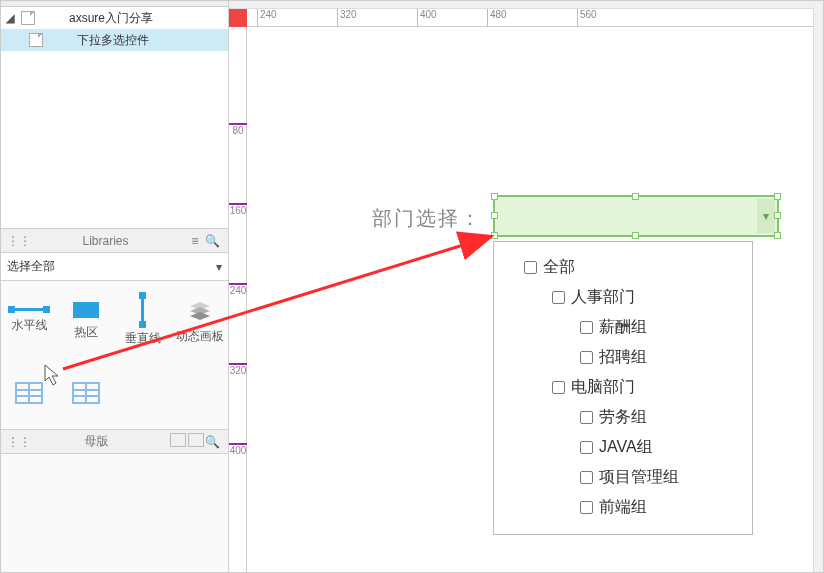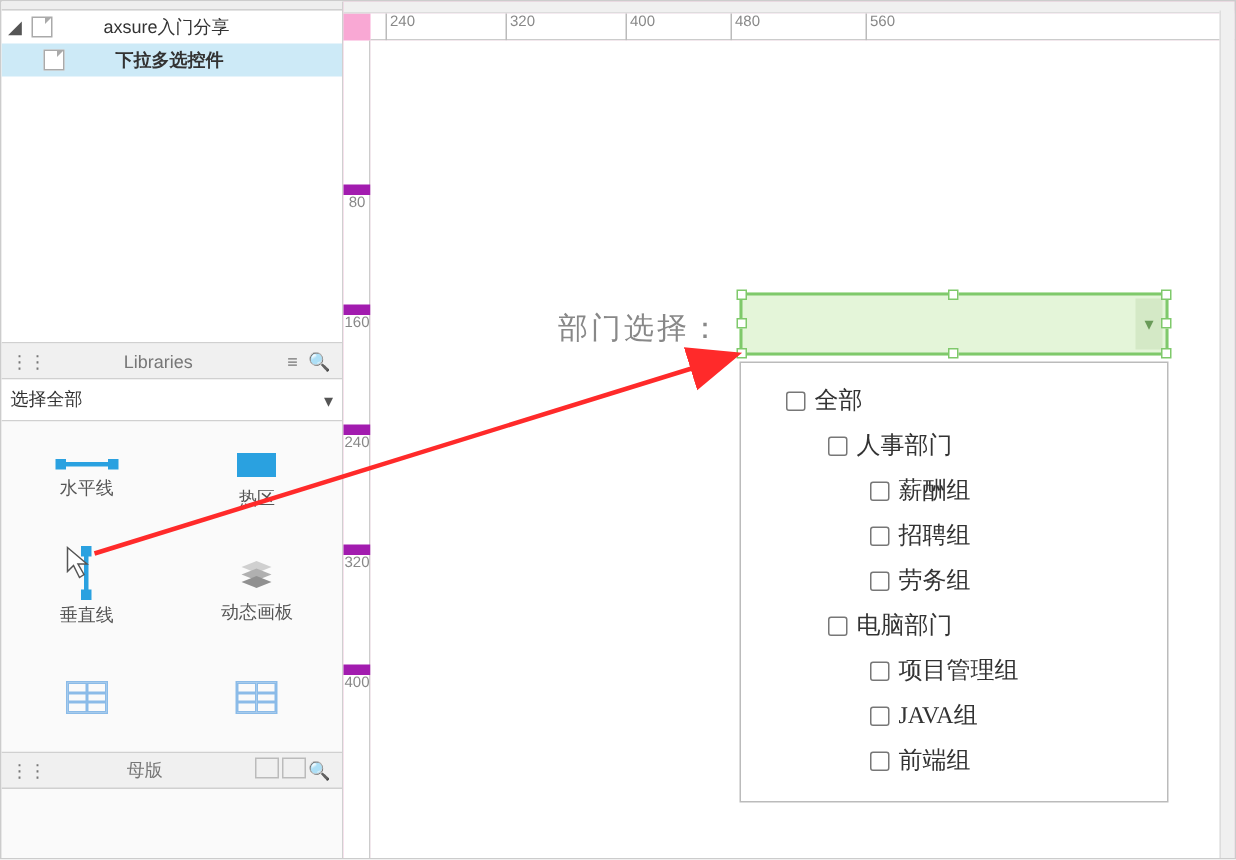--- a/index.html
+++ b/index.html
@@ -8,55 +8,55 @@
   .sidebar { position:absolute; left:0; top:0; width:228px; height:573px; border-right:1px solid #d0d0d0; background:#fafafa; }
   .outline { height:228px; border-bottom:1px solid #d0d0d0; background:#fff; }
   .outline-header { height:6px; background:#eee; border-bottom:1px solid #d0d0d0;}
   .outline-row { display:flex; align-items:center; height:22px; padding-left:4px; gap:6px; }
   .outline-row.root { }
   .tri { width:10px; text-align:center; color:#555;}
   .page-icon { width:14px; height:14px; border:1px solid #aaa; background:#fff; position:relative;}
   .page-icon::after { content:""; position:absolute; right:0; top:0; border-left:4px solid #aaa; border-bottom:4px solid transparent; }
   .outline-row.sel { background:#cdeaf7; }
   .outline-label { font-size:12px;margin-left:28px; }
-  .outline-row.sel .outline-label { font-weight:bold; }
+  .outline-row.sel .outline-label { font-weight:normal; }
   .panel-title { height:24px; display:flex; align-items:center; border-bottom:1px solid #d0d0d0; padding:0 6px; background:#f0f0f0;}
   .panel-title .title { flex:1; text-align:center; color:#777; }
   .panel-title .ico { width:18px; text-align:center; color:#777; }
   .libraries { border-bottom:1px solid #d0d0d0;}
   .select-row { display:flex; align-items:center; height:28px; padding:0 6px; background:#fff; border-bottom:1px solid #d0d0d0;}
   .select-row .sel-text { flex:1; }
   .select-row .caret { color:#555; }
-  .lib-grid { display:grid; grid-template-columns: 1fr 1fr; padding:4px 0 0 0; background:#fafafa;}
+  .lib-grid { display:grid; grid-template-columns: 1fr 1fr 1fr 1fr; padding:4px 0 0 0; background:#fafafa;}
   .lib-item { height:72px; display:flex; flex-direction:column; align-items:center; justify-content:center; gap:6px; position:relative;}
   .lib-label { font-size:12px; color:#555;}
   .hline { height:3px; width:34px; background:#2aa1e0; position:relative;}
   .hline::before,.hline::after{content:"";position:absolute;top:-2.5px;width:7px;height:7px;background:#2aa1e0;}
   .hline::before{left:-4px;} .hline::after{right:-4px;}
   .vline { width:3px; height:28px; background:#2aa1e0; position:relative; }
   .vline::before,.vline::after{content:"";position:absolute;left:-2.5px;width:7px;height:7px;background:#2aa1e0;}
   .vline::before{top:-4px;} .vline::after{bottom:-4px;}
   .hotzone { width:26px; height:16px; background:#2aa1e0; }
   .cursor { position:absolute; left:42px; top:362px; pointer-events:none; }
   .dp-stack { width:28px; height:24px; display:flex; align-items:center; justify-content:center; }
   .tbl-ic{width:28px;height:22px;border:1px solid #8bbbe8;display:grid;grid-template-columns:1fr 1fr;grid-template-rows:1fr 1fr 1fr;}
   .tbl-ic div{border:1px solid #8bbbe8;}
   .masters { }
-  .canvas { position:absolute; left:228px; top:0; right:0; bottom:0; background:#f9a8d4; }
+  .canvas { position:absolute; left:228px; top:0; right:0; bottom:0; background:#ef4444; }
   .tabs { height:8px; border-bottom:1px solid #ddd; background:#f0f0f0; overflow:hidden;}
   .ruler-h { position:absolute; left:18px; top:8px; right:0; height:18px; border-bottom:1px solid #ccc; background:#fff; }
   .ruler-h .tick { position:absolute; top:0; height:18px; border-left:1px solid #bbb; font-size:10px; color:#888; padding-left:2px;}
   .ruler-v { position:absolute; left:0; top:26px; width:18px; bottom:0; border-right:1px solid #ccc; background:#fff; }
-  .ruler-v .tick { position:absolute; left:0; width:18px; border-top:7px solid #a21caf; font-size:10px; color:#888; text-align:center;}
+  .ruler-v .tick { position:absolute; left:0; width:18px; border-top:2px solid #a21caf; font-size:10px; color:#888; text-align:center;}
   .page { position:absolute; left:18px; top:26px; right:0; bottom:0; background:#fff; }
   .label-dept { position:absolute; left:125px; top:178px; font-size:20px; color:#888; letter-spacing:2px;}
   .sel-widget { position:absolute; left:246px; top:168px; width:286px; height:42px; background:#e4f5d9; border:2px solid #7fc96b; }
   .sel-widget .dd { position:absolute; right:2px; top:2px; bottom:2px; width:18px; background:#d4e9c6; display:flex; align-items:center; justify-content:center; color:#6a9b59;}
   .handle { position:absolute; width:7px; height:7px; background:#fff; border:1px solid #7fc96b;}
-  .dropdown { position:absolute; left:246px; top:214px; width:286px; border:1px solid #bbb; background:#fff; padding:10px 0 12px 0;font-family:Liberation Serif, serif;}
+  .dropdown { position:absolute; left:246px; top:214px; width:260px; border:1px solid #bbb; background:#fff; padding:10px 0 12px 0;}
   .node { display:flex; align-items:center; height:30px; }
   .cb { width:13px; height:13px; border:1px solid #777; border-radius:2px; margin-right:6px; flex-shrink:0;}
   .node-label { font-size:16px; color:#333; }
   .ind1 { padding-left:30px;} .ind2 { padding-left:58px;} .ind3 { padding-left:86px;}
   .arrow-svg { position:absolute; left:0; top:0; pointer-events:none; }
   .scrollbar-v { position:absolute; right:0; top:6px; bottom:0; width:10px; background:#f0f0f0; border-left:1px solid #ddd;}
   .toolbar-ico{width:16px;height:14px;border:1px solid #bbb;display:inline-block;margin-left:2px;}
 </style>
 </head>
 <body>
@@ -192,35 +192,35 @@
             <span class="node-label">人事部门</span>
           </div>
         <div class="node ind3">
             <span class="cb"></span>
             <span class="node-label">薪酬组</span>
           </div>
         <div class="node ind3">
             <span class="cb"></span>
             <span class="node-label">招聘组</span>
           </div>
+        <div class="node ind2">
+            <span class="cb"></span>
+            <span class="node-label">电脑部门</span>
+          </div>
         <div class="node ind3">
             <span class="cb"></span>
             <span class="node-label">劳务组</span>
           </div>
-        <div class="node ind2">
-            <span class="cb"></span>
-            <span class="node-label">电脑部门</span>
+        <div class="node ind3">
+            <span class="cb"></span>
+            <span class="node-label">JAVA组</span>
           </div>
         <div class="node ind3">
             <span class="cb"></span>
             <span class="node-label">项目管理组</span>
-          </div>
-        <div class="node ind3">
-            <span class="cb"></span>
-            <span class="node-label">JAVA组</span>
           </div>
         <div class="node ind3">
             <span class="cb"></span>
             <span class="node-label">前端组</span>
           </div>
       </div>
     </div>
 
     <div class="scrollbar-v"></div>
   </div>

